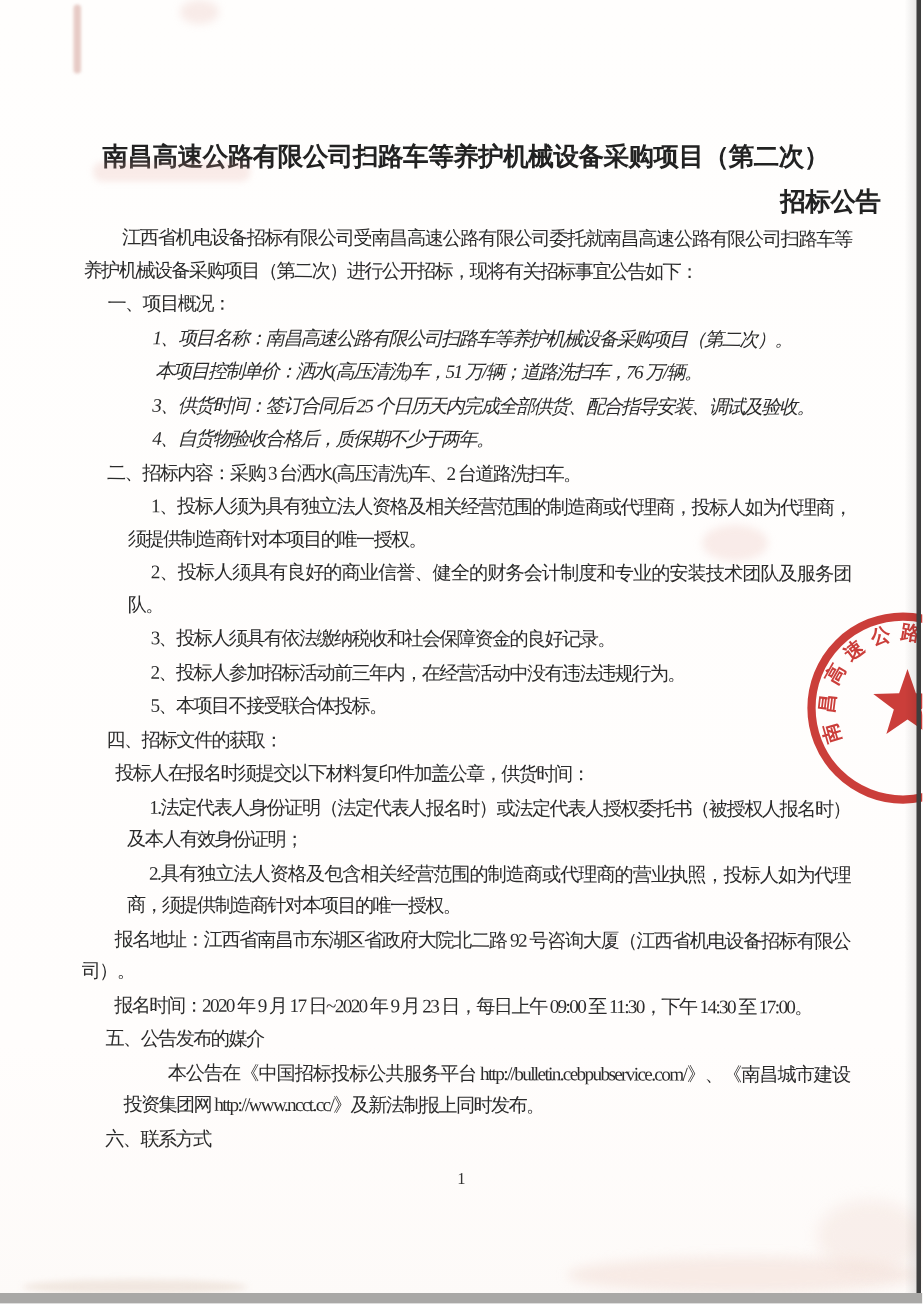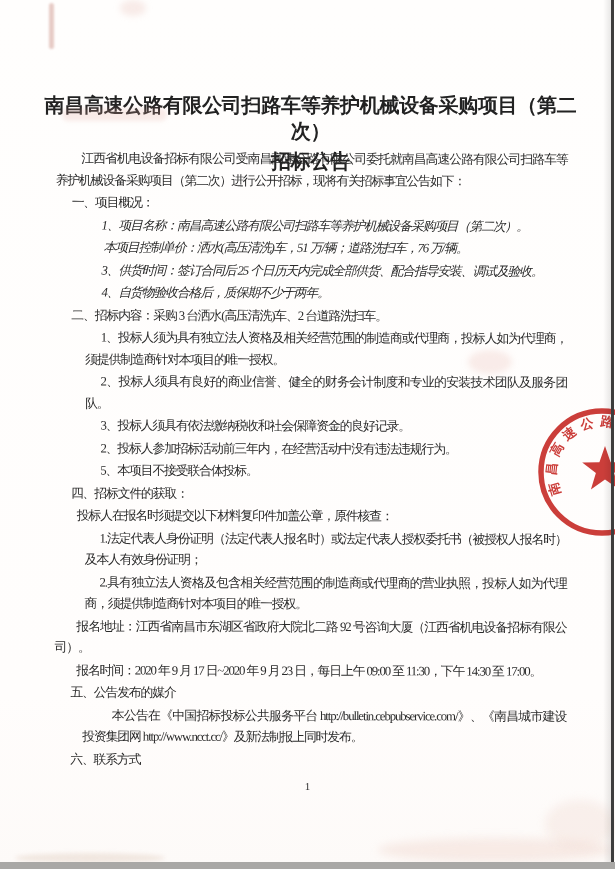--- a/index.html
+++ b/index.html
@@ -25,24 +25,24 @@
     background:rgba(240,212,202,0.30); border-radius:50%; filter:blur(5px); }
   .smudge-bl { left:15px; top:853px; width:150px; height:10px;
     background:rgba(216,190,170,0.30); border-radius:50%; filter:blur(2px); }
   .edge-right-soft { right:3px; top:0; width:9px; height:864px;
     background:linear-gradient(90deg, rgba(0,0,0,0) 0%, rgba(0,0,0,0.10) 100%); }
   .edge-right-line { right:1px; top:0; width:3px; height:864px; background:#3d3d3d; }
   .bottom-strip { left:0; top:862px; width:615px; height:7px;
     background:#a9a8a6; border-bottom:2px solid #8f8e8c; }
   
   .title { text-align:center; font-family:"Liberation Sans", sans-serif;
-    font-weight:bold; font-size:20px; letter-spacing:-0.3px;
+    font-weight:bold; font-size:17px; letter-spacing:-0.3px;
     color:#222; line-height:26px; }
   .title-1 { margin:92px 28px 0 34px; }
-  .title-2 { margin:4px 28px 0 34px; }
+  .title-2 { margin:4px 28px 0 34px;text-align:right; }
   .doc-body { position:absolute; left:55px; top:148px; width:512px;
     font-size:12.8px; letter-spacing:-1.1px; line-height:21.5px;
     text-align:justify; color:#2b2b2b; transform:rotate(0.15deg); }
   .doc-body p { margin:1px 0 0 0; }
   .p-intro   { text-indent:2em; }
   .p-sec     { margin-left:16px !important; }
   .p-item    { margin-left:46px !important;font-style:italic; }
   .p-itemsub { margin-left:48px !important;font-style:italic; }
   .p-block   { margin-left:30px !important; text-indent:1.2em; }
   .p-plain   { margin-left:22px !important; }
@@ -80,21 +80,21 @@
     <p class="p-itemsub">本项目控制单价：洒水(高压清洗)车，51 万/辆；道路洗扫车，76 万/辆。</p>
     <p class="p-item">3、供货时间：签订合同后 25 个日历天内完成全部供货、配合指导安装、调试及验收。</p>
     <p class="p-item">4、自货物验收合格后，质保期不少于两年。</p>
     <p class="p-sec">二、招标内容：采购 3 台洒水(高压清洗)车、2 台道路洗扫车。</p>
     <p class="p-block">1、投标人须为具有独立法人资格及相关经营范围的制造商或代理商，投标人如为代理商，须提供制造商针对本项目的唯一授权。</p>
     <p class="p-block">2、投标人须具有良好的商业信誉、健全的财务会计制度和专业的安装技术团队及服务团队。</p>
     <p class="p-block">3、投标人须具有依法缴纳税收和社会保障资金的良好记录。</p>
     <p class="p-block">2、投标人参加招标活动前三年内，在经营活动中没有违法违规行为。</p>
     <p class="p-block">5、本项目不接受联合体投标。</p>
     <p class="p-sec">四、招标文件的获取：</p>
-    <p class="p-plain">投标人在报名时须提交以下材料复印件加盖公章，原件核查：</p>
+    <p class="p-plain">投标人在报名时须提交以下材料复印件加盖公章，供货时间：</p>
     <p class="p-subitem">1.法定代表人身份证明（法定代表人报名时）或法定代表人授权委托书（被授权人报名时）及本人有效身份证明；</p>
     <p class="p-subitem">2.具有独立法人资格及包含相关经营范围的制造商或代理商的营业执照，投标人如为代理商，须提供制造商针对本项目的唯一授权。</p>
     <p class="p-addr">报名地址：江西省南昌市东湖区省政府大院北二路 92 号咨询大厦（江西省机电设备招标有限公司）。</p>
     <p class="p-addr">报名时间：2020 年 9 月 17 日~2020 年 9 月 23 日，每日上午 09:00 至 11:30，下午 14:30 至 17:00。</p>
     <p class="p-sec">五、公告发布的媒介</p>
     <p class="p-media">本公告在《中国招标投标公共服务平台 http://bulletin.cebpubservice.com/》、《南昌城市建设投资集团网 http://www.ncct.cc/》及新法制报上同时发布。</p>
     <p class="p-sec">六、联系方式</p>
   </div>
 
   <div class="pageno">1</div>

